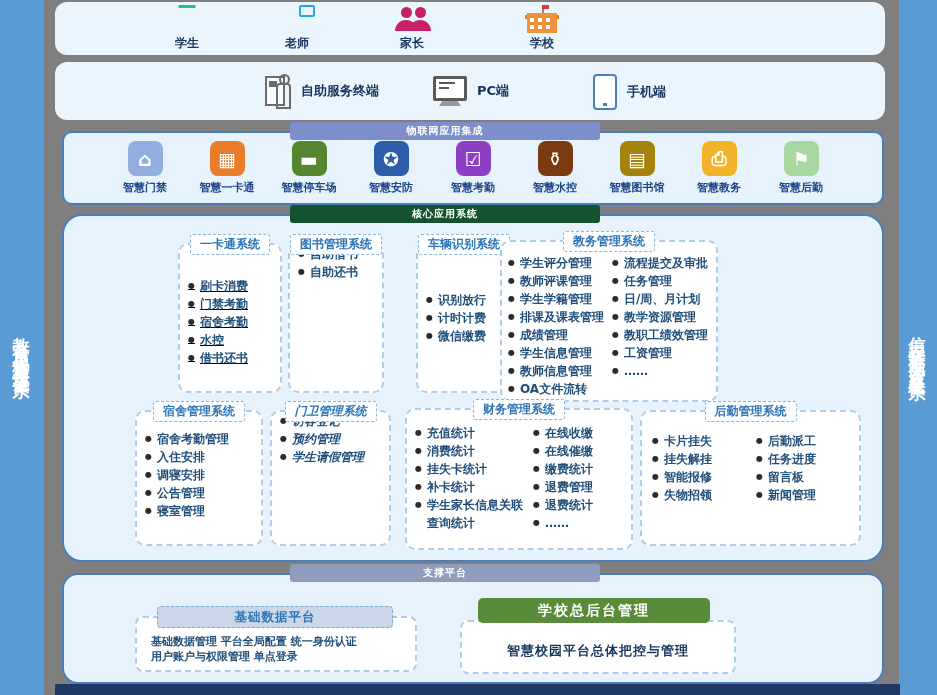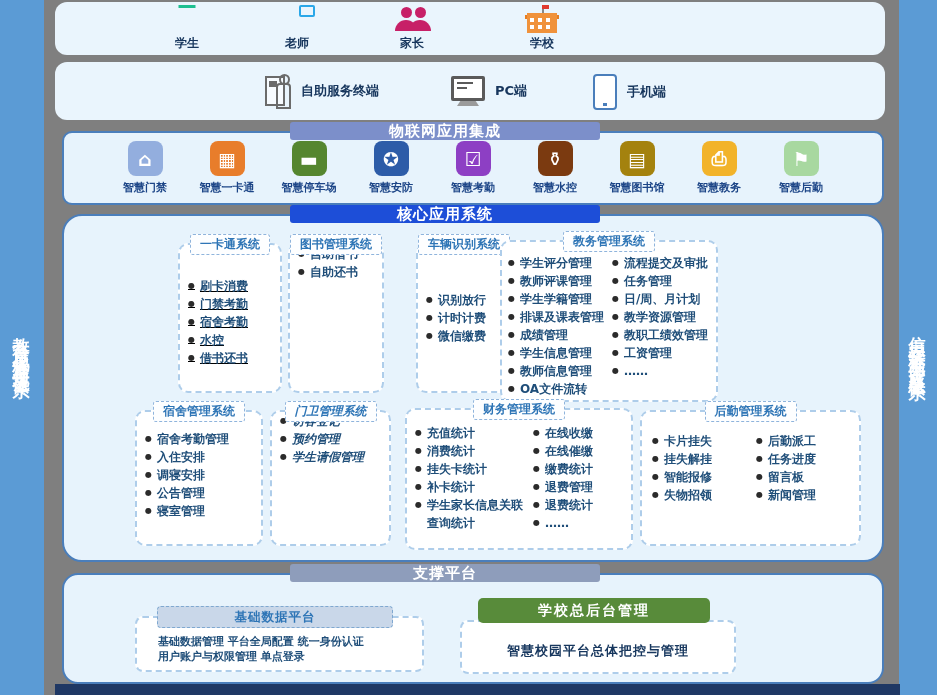--- a/index.html
+++ b/index.html
@@ -11,21 +11,21 @@
   .abs{position:absolute;}
   
   .sidebar{top:0;height:695px;background:#5b9bd5;display:flex;align-items:center;justify-content:center;}
   .sidebar-left{left:0;width:44px;}
   .sidebar-right{left:899px;width:38px;}
   .vtext{writing-mode:vertical-rl;text-orientation:upright;color:#fff;font-size:17px;font-weight:bold;letter-spacing:4px;}
   
   .panel{background:#eaf5fd;border-radius:12px;}
   .panel-bordered{border:2px solid #4a7ebb;background:#e7f3fc;}
   
-  .sec-header{height:18px;border-radius:3px;color:#fff;font-size:15px;font-weight:bold;
+  .sec-header{height:18px;border-radius:3px;color:#fff;font-size:10px;font-weight:bold;
     display:flex;align-items:center;justify-content:center;letter-spacing:1px;z-index:5;}
   
   .user-item{width:64px;display:flex;flex-direction:column;align-items:center;}
   .user-label{font-size:12px;font-weight:bold;color:#17365d;margin-top:2px;}
   .picon{position:relative;width:30px;height:28px;}
   .picon .head{width:11px;height:11px;border-radius:50%;margin:2px auto 0;background:currentColor;}
   .picon .torso{width:22px;height:11px;border-radius:11px 11px 0 0;margin:2px auto 0;background:currentColor;}
   .picon .cap{position:absolute;top:0;left:50%;transform:translateX(-50%);width:17px;height:3px;background:currentColor;}
   .picon .bubble{position:absolute;top:0;right:-3px;width:12px;height:8px;border:2px solid currentColor;border-radius:2px;background:#eaf5fd;}
   .duo .p2{position:absolute;left:12px;top:0;}
@@ -135,21 +135,21 @@
 <div class="abs panel" style="left:55px;top:62px;width:830px;height:58px;">
   <div class="abs term-item" style="left:210px;top:12px;">
     <span class="kiosk">
       <span class="body"></span>
         <span class="scr"></span>
         <span class="man-h"></span>
         <span class="man-b"></span>
     </span>
     <span class="term-label">自助服务终端</span>
   </div>
-  <div class="abs term-item" style="left:396px;top:14px;">
+  <div class="abs term-item" style="left:378px;top:14px;">
     <span class="monitor">
       <span class="scr"></span>
         <span class="lines"></span>
         <span class="stand"></span>
     </span>
     <span class="term-label">PC端</span>
   </div>
   <div class="abs term-item" style="left:538px;top:12px;">
     <span class="phone">
         <span class="dot"></span>
@@ -193,21 +193,21 @@
       <span class="iot-glyph" style="background: rgb(242, 179, 42);">⎙</span>
       <span class="iot-label">智慧教务</span>
     </div>
     <div class="iot-item">
       <span class="iot-glyph" style="background: rgb(168, 216, 160);">⚑</span>
       <span class="iot-label">智慧后勤</span>
     </div>
   </div>
 </div>
 
-<div class="abs sec-header" style="left: 290px; top: 205px; width: 310px; background: #1d4ed8;">核心应用系统</div>
+<div class="abs sec-header" style="left: 290px; top: 205px; width: 310px; background: #14532d;">核心应用系统</div>
 <div class="abs panel panel-bordered" style="left:62px;top:214px;width:818px;height:344px;border-radius:20px;"></div>
 
 <div class="sysbox" style="left:178px;top:243px;width:100px;height:146px;text-decoration:underline;">
   <span class="tab">一卡通系统</span>
   <div class="items" style="padding:32px 4px 0 8px;justify-content:center;">
     <div class="it">刷卡消费</div>
     <div class="it">门禁考勤</div>
     <div class="it">宿舍考勤</div>
     <div class="it">水控</div>
     <div class="it">借书还书</div>
@@ -312,21 +312,21 @@
       <div class="it">留言板</div>
       <div class="it">新闻管理</div>
     </div>
   </div>
 </div>
 
 <div class="abs sec-header" style="left: 290px; top: 564px; width: 310px; background: rgb(142, 157, 187);">支撑平台</div>
 <div class="abs panel panel-bordered" style="left:62px;top:573px;width:818px;height:107px;border-radius:16px;"></div>
 
 <div class="abs base-tab" style="left:157px;top:606px;width:234px;height:20px;">基础数据平台</div>
-<div class="abs dashed-box" style="left:135px;top:616px;width:278px;height:52px;padding-left:7px;">
+<div class="abs dashed-box" style="left:135px;top:616px;width:278px;height:52px;">
   <div class="base-lines">
     <div>基础数据管理  平台全局配置  统一身份认证</div>
     <div>用户账户与权限管理   单点登录</div>
   </div>
 </div>
 
 <div class="abs admin-tab" style="left: 478px; top: 598px; width: 232px; height: 25px; background: rgb(88, 139, 58);">学校总后台管理</div>
 <div class="abs dashed-box" style="left:460px;top:620px;width:272px;height:50px;">
   <div class="admin-desc">智慧校园平台总体把控与管理</div>
 </div>

